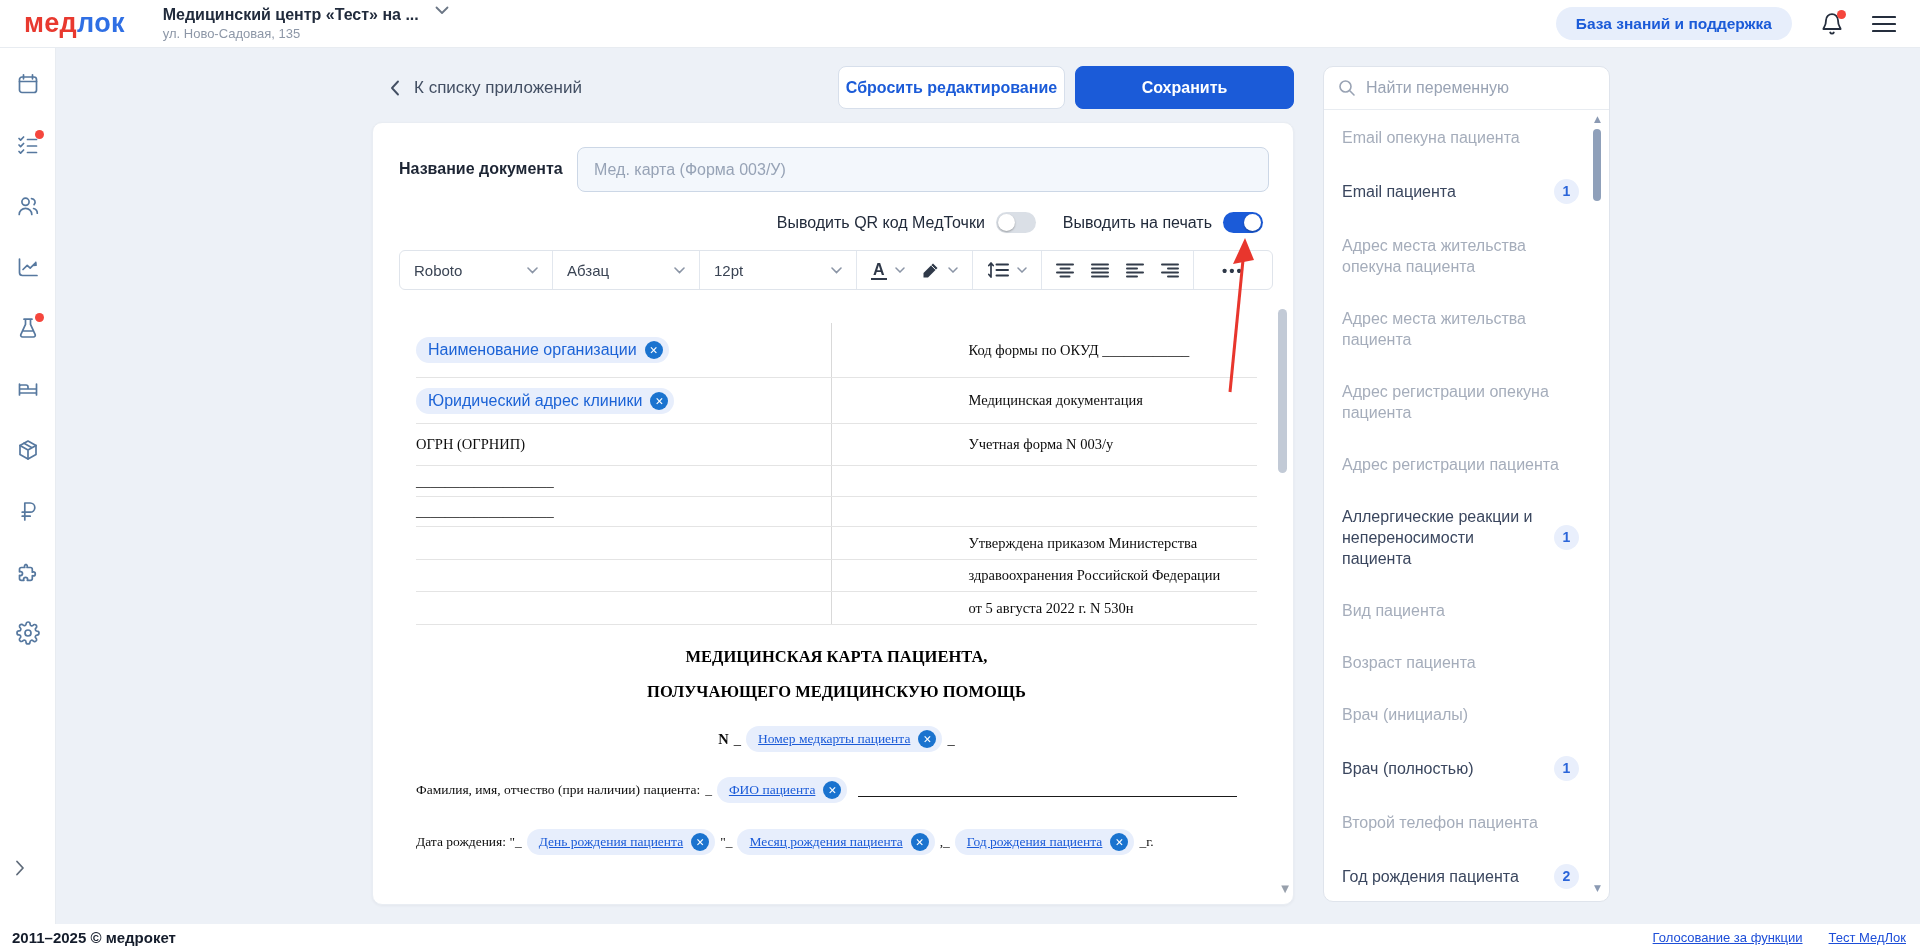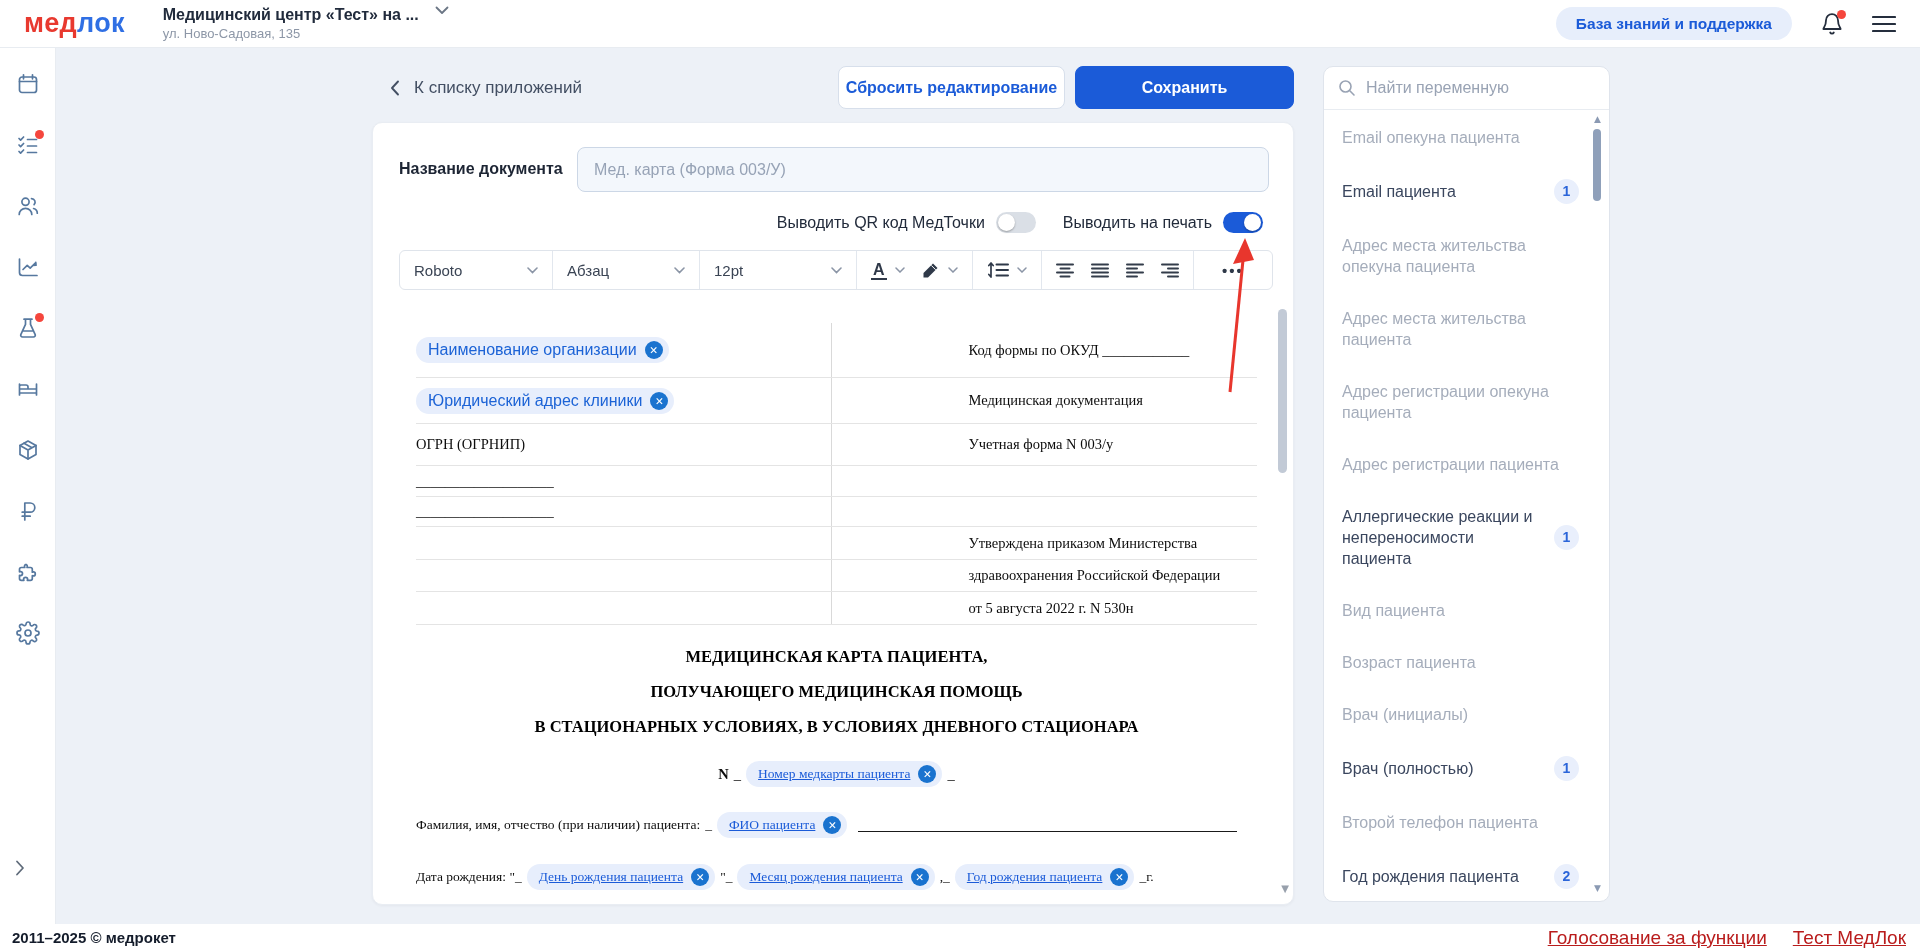--- a/index.html
+++ b/index.html
@@ -94,21 +94,21 @@
   .pitem .lbl{flex:1}
   .pbadge{min-width:25px;height:25px;padding:0 6px;border-radius:13px;background:#e9effc;color:#2b65d9;font-size:14px;font-weight:600;display:flex;align-items:center;justify-content:center;margin-left:8px;flex:none}
   .p-up{position:absolute;top:47px;right:8px;font-size:9px;color:#8b9ab3;font-family:"DejaVu Sans",sans-serif;cursor:pointer}
   .p-thumb{position:absolute;top:62px;right:8px;width:8px;height:72px;background:#8fa0ba;border-radius:4px;cursor:pointer}
   .p-down{position:absolute;bottom:8px;right:8px;font-size:9px;color:#8b9ab3;font-family:"DejaVu Sans",sans-serif;cursor:pointer}
 
   
   .footer{position:absolute;left:0;top:924px;width:1920px;height:27px;background:#fff;display:flex;align-items:center;z-index:6}
   .f-copy{margin-left:12px;font-size:15px;font-weight:700;color:#141c2b}
   .f-links{margin-left:auto;margin-right:14px;display:flex;gap:26px}
-  .f-link{color:#b91c1c;font-size:19px;text-decoration:underline;cursor:pointer}
+  .f-link{color:#1d4ed8;font-size:13px;text-decoration:underline;cursor:pointer}
 </style>
 </head>
 <body>
 
 <header class="topbar">
   <div class="logo"><span class="lr">мед</span><span class="lb">лок</span></div>
   <div class="clinic">
     <div class="clinic-txt">
       <span class="clinic-name">Медицинский центр «Тест» на ...</span>
       <span class="clinic-addr">ул. Ново-Садовая, 135</span>
@@ -359,22 +359,21 @@
           <div class="tl">
               <span></span>
             </div>
           <div class="trr">
               <span>от 5 августа 2022 г. N 530н</span>
             </div>
         </div>
       </div>
 
       <p class="doc-title first">МЕДИЦИНСКАЯ КАРТА ПАЦИЕНТА,</p>
-      <p class="doc-title">ПОЛУЧАЮЩЕГО МЕДИЦИНСКАЯ ПОМОЩЬ</p>
-      <p class="doc-title">В СТАЦИОНАРНЫХ УСЛОВИЯХ, В УСЛОВИЯХ ДНЕВНОГО СТАЦИОНАРА</p>
+      <p class="doc-title">ПОЛУЧАЮЩЕГО МЕДИЦИНСКУЮ ПОМОЩЬ</p>
 
       <div class="n-line">
         <b>N</b>
           <span>_</span>
         <span class="chip">
             <span class="chip-doc">Номер медкарты пациента</span>
             <span class="x">✕</span>
           </span>
         <span>_</span>
       </div>

